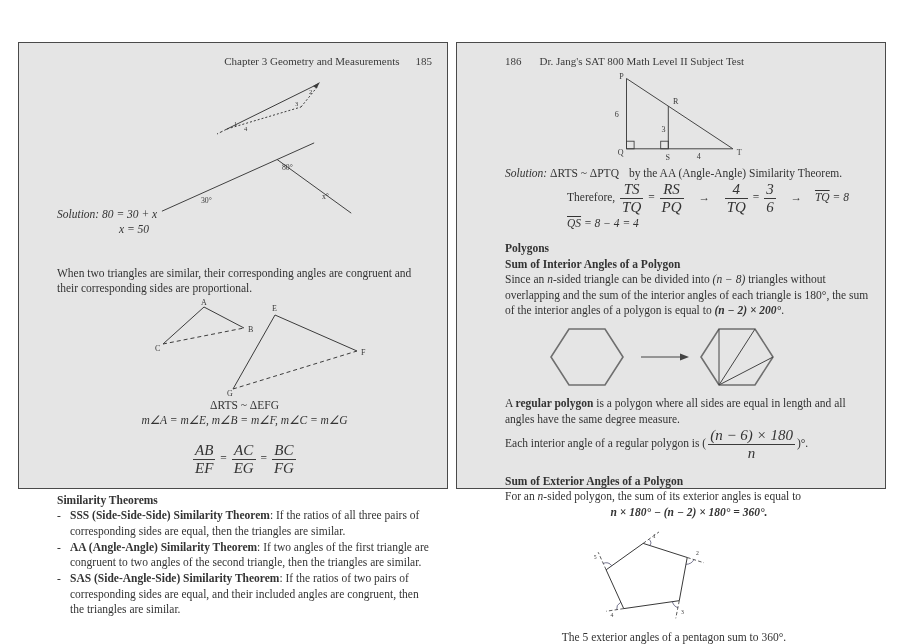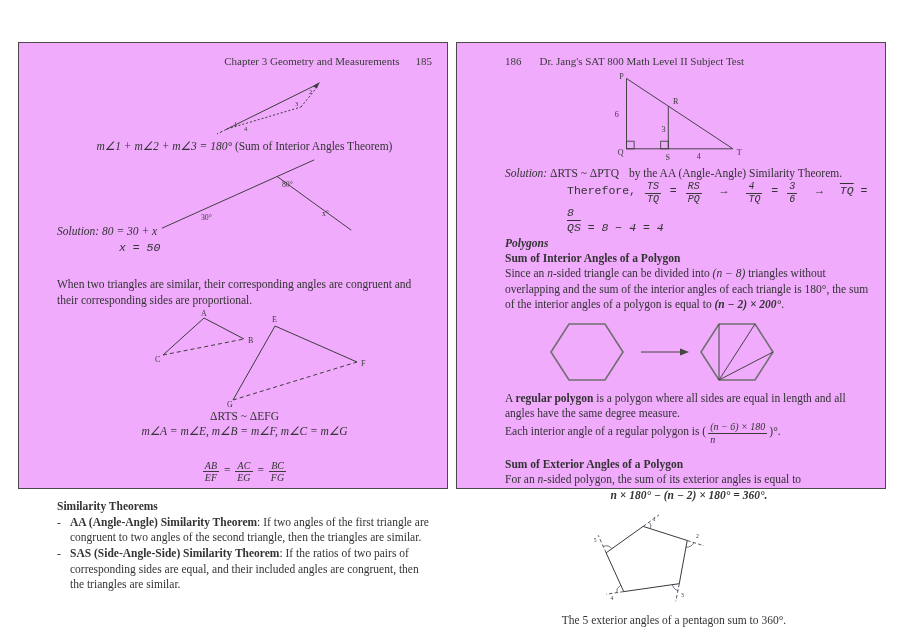--- a/index.html
+++ b/index.html
@@ -9,50 +9,50 @@
     background: #ffffff;
     font-family: "Liberation Serif", serif;
     font-size: 11.5px;
     color: #333;
     position: relative;
     overflow: hidden;
   }
   .page {
     position: absolute; top: 42px;
     width: 430px; height: 447px;
-    background: #f0abfc;
+    background: #e5e5e5;
     border: 1px solid #4a4a4a;
   }
   #page-left  { left: 18px; }
   #page-right { left: 456px; }
   .page-inner { position: relative; width: 100%; height: 100%; padding: 12px 15px 0 38px; }
   #page-right .page-inner { padding-left: 48px; padding-right: 12px; }
 
   p, .line { margin: 0; line-height: 1.34; }
   .pg-header { font-size: 11px; color: #3a3a3a; }
   .right-align { text-align: right; }
   .pgnum { margin-left: 16px; }
   .center { text-align: center; }
   .mi { font-style: italic; }
   .b  { font-weight: bold; }
   .ovl { text-decoration: overline; }
   .gap-s { display:inline-block; width: 10px; }
   .gap-m { display:inline-block; width: 18px; }
 
-  .frac { display: inline-block; vertical-align: -0.75em; font-size: 10px; line-height: 1.12; margin: 0 2px; font-style: italic; }
+  .frac { display: inline-block; vertical-align: -0.75em; text-align: center; font-size: 15px; line-height: 1.12; margin: 0 2px; font-style: italic; }
   .frac .num { display: block; border-bottom: 1px solid #3a3a3a; padding: 0 2px; }
   .frac .den { display: block; padding: 0 2px; }
 
   .fig { text-align: center; }
   svg text { font-family: "Liberation Serif", serif; fill: #3a3a3a; }
 
   .item { padding-left: 13px; line-height: 1.36; }
   .item .dash { display: inline-block; width: 13px; margin-left: -13px; }
 
-  .sol-indent { margin-left: 62px; font-family: Liberation Mono, monospace; }
+  .sol-indent { margin-left: 62px; }
 </style>
 </head>
 <body>
 
 <div>
 
   <div class="page" id="page-left">
     <div class="page-inner">
 
       <div class="pg-header right-align">
@@ -66,45 +66,41 @@
           <line x1="6" y1="52" x2="80" y2="30" stroke="#3c3c3c" stroke-width="1" stroke-dasharray="2 2"></line>
           <line x1="80" y1="30" x2="97" y2="9" stroke="#3c3c3c" stroke-width="1" stroke-dasharray="2 2"></line>
           <line x1="6" y1="52" x2="-4" y2="57" stroke="#3c3c3c" stroke-width="1" stroke-dasharray="3 2"></line>
           <text x="13" y="49" font-size="6.5" fill="#8a4a1e">1</text>
           <text x="23" y="54" font-size="6.5">4</text>
           <text x="88" y="17" font-size="6.5">2</text>
           <text x="74" y="29" font-size="6.5">3</text>
         </svg>
       </div>
 
-      <p class="center">
-        <span class="mi">m∠1 + m∠2 + m∠3 = 180°</span>
-        <span>(Sum of Interior Angles Theorem)</span>
-      </p>
 
 
       <div class="fig" style="margin:2px 0 0 70px;">
         <svg width="270" height="80" viewBox="0 0 270 82">
           <line x1="14" y1="74" x2="170" y2="4" stroke="#3c3c3c" stroke-width="1"></line>
           <line x1="132" y1="21" x2="208" y2="76" stroke="#3c3c3c" stroke-width="1"></line>
           <text x="54" y="66" font-size="8">30°</text>
           <text x="137" y="32" font-size="8">80°</text>
           <text x="178" y="62" font-size="8">x°</text>
         </svg>
       </div>
 
       <p style="margin-top:-14px;">
         <span class="mi">Solution:</span>
         <span class="mi">80 = 30 + x</span>
       </p>
       <p class="sol-indent">
         <span class="mi">x = 50</span>
       </p>
 
-      <p style="margin-top:22px;">When two triangles are similar, their corresponding angles are congruent and their corresponding sides are proportional.</p>
+      <p style="margin-top:28px;">When two triangles are similar, their corresponding angles are congruent and their corresponding sides are proportional.</p>
 
       <div class="fig" style="margin:2px 0 0 40px;">
         <svg width="235" height="97" viewBox="0 0 235 97">
           <line x1="57" y1="8" x2="97" y2="29" stroke="#3c3c3c" stroke-width="1"></line>
           <line x1="57" y1="8" x2="16" y2="45" stroke="#3c3c3c" stroke-width="1"></line>
           <line x1="16" y1="45" x2="97" y2="29" stroke="#3c3c3c" stroke-width="1" stroke-dasharray="4 3"></line>
           <text x="54" y="6" font-size="8">A</text>
           <text x="101" y="33" font-size="8">B</text>
           <text x="8" y="52" font-size="8">C</text>
           <line x1="128" y1="16" x2="210" y2="52" stroke="#3c3c3c" stroke-width="1"></line>
@@ -113,30 +109,33 @@
           <text x="125" y="12" font-size="8">E</text>
           <text x="214" y="56" font-size="8">F</text>
           <text x="80" y="97" font-size="8">G</text>
         </svg>
       </div>
 
       <p class="center">
         <span>ΔRTS ~ ΔEFG</span>
       </p>
       <p class="center mi">m∠A = m∠E, m∠B = m∠F, m∠C = m∠G</p>
-      <p class="center" style="margin-top:20px;">
+      <p class="center" style="margin-top:14px;">
         <span class="frac"><span class="num">AB</span><span class="den">EF</span></span>
         <span>=</span>
         <span class="frac"><span class="num">AC</span><span class="den">EG</span></span>
         <span>=</span>
         <span class="frac"><span class="num">BC</span><span class="den">FG</span></span>
       </p>
 
       <p class="b" style="margin-top:16px;">Similarity Theorems</p>
 
+      <div class="item">
+        <span class="dash">-</span><span class="b">SSS (Side-Side-Side) Similarity Theorem</span><span>: If the ratios of all three pairs of corresponding sides are equal, then the triangles are similar.</span>
+      </div>
       <div class="item">
         <span class="dash">-</span><span class="b">AA (Angle-Angle) Similarity Theorem</span><span>: If two angles of the first triangle are congruent to two angles of the second triangle, then the triangles are similar.</span>
       </div>
       <div class="item">
         <span class="dash">-</span><span class="b">SAS (Side-Angle-Side) Similarity Theorem</span><span>: If the ratios of two pairs of corresponding sides are equal, and their included angles are congruent, then the triangles are similar.</span>
       </div>
 
     </div>
   </div>
 
@@ -182,21 +181,21 @@
         <span class="frac"><span class="num">3</span><span class="den">6</span></span>
         <span class="gap-s"></span><span>→</span><span class="gap-s"></span>
         <span class="mi ovl">TQ</span>
         <span class="mi">= 8</span>
       </p>
       <p class="sol-indent">
         <span class="mi ovl">QS</span>
         <span class="mi">= 8 − 4 = 4</span>
       </p>
 
-      <p class="b" style="margin-top:0;font-style:italic;">Polygons</p>
+      <p class="b" style="margin-top:10px;">Polygons</p>
       <p class="b">Sum of Interior Angles of a Polygon</p>
       <p>
         <span>Since an </span><span class="mi">n</span><span>-sided triangle can be divided into </span><span class="mi">(n − 8)</span><span> triangles without overlapping and the sum of the interior angles of each triangle is 180°, the sum of the interior angles of a polygon is equal to </span><span class="b mi">(n − 2) × 200°</span><span>.</span>
       </p>
 
       <div class="fig" style="margin:8px 40px 6px 0;">
         <svg width="240" height="62" viewBox="0 0 240 62">
           <polygon points="20,3 56,3 74,31 56,59 20,59 2,31" fill="none" stroke="#6f6f6f" stroke-width="1.6"></polygon>
           <line x1="92" y1="31" x2="132" y2="31" stroke="#444" stroke-width="1"></line>
           <polygon points="140,31 131,27.5 131,34.5" fill="#444"></polygon>

